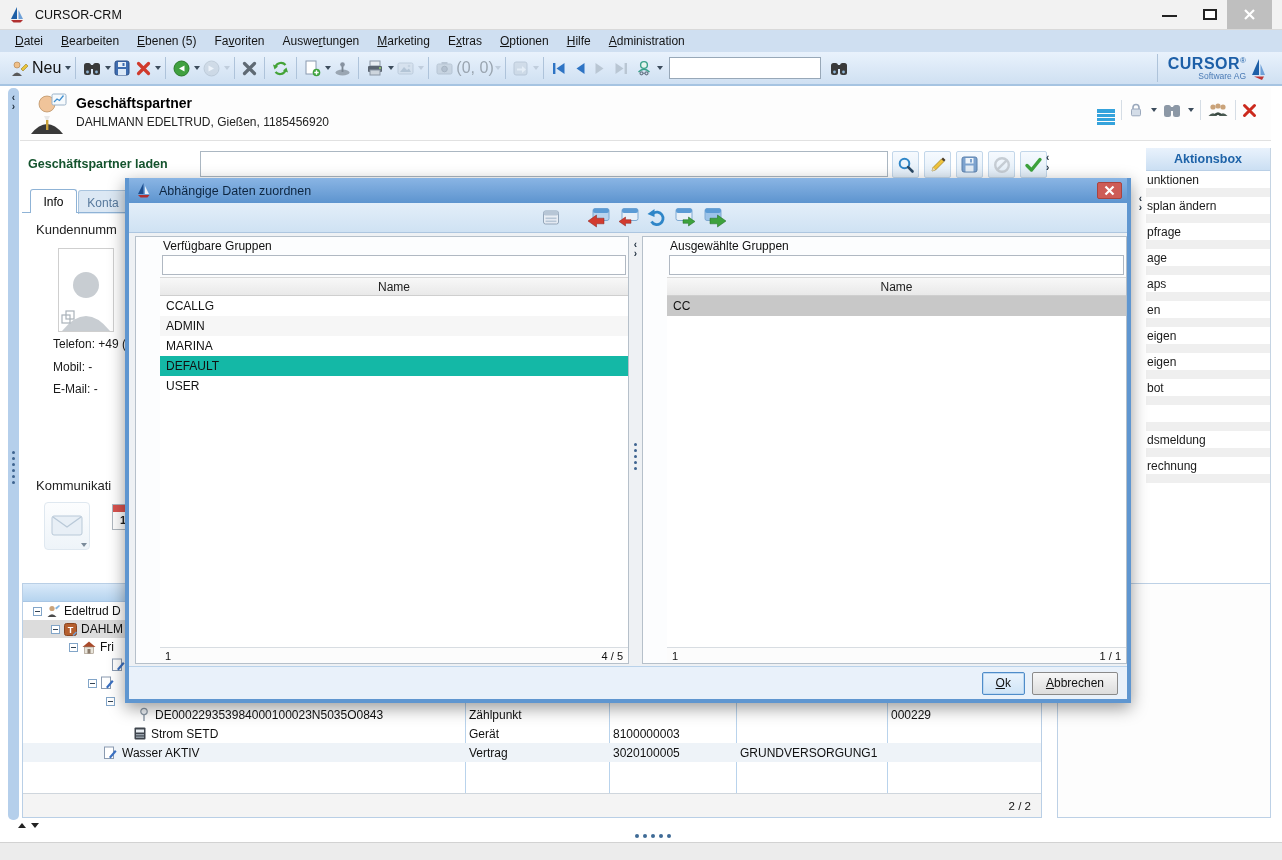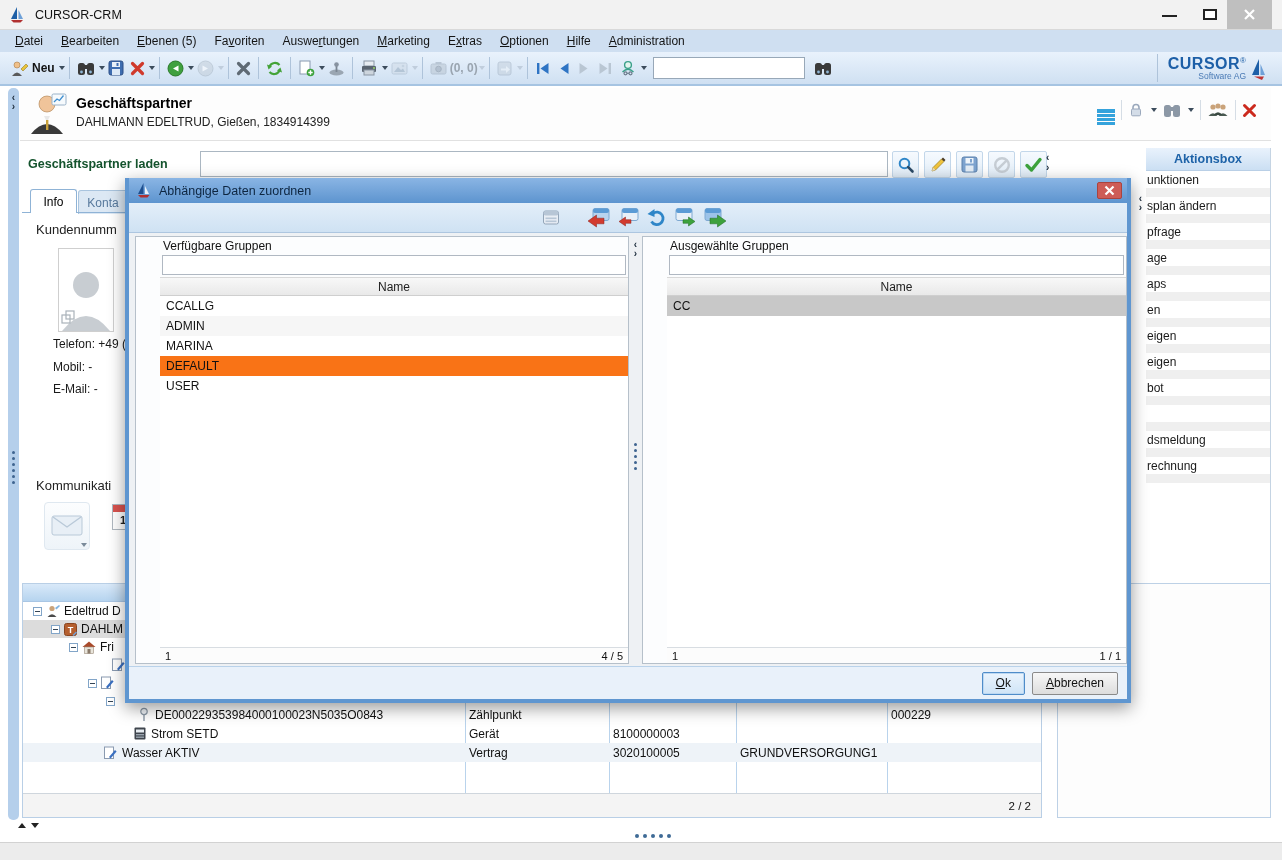--- a/index.html
+++ b/index.html
@@ -21,21 +21,21 @@
   .menubar { position:absolute; left:0; top:30px; width:1282px; height:22px;
     background:#cfdff1; display:flex; align-items:stretch; padding-left:6px; }
   .menu-item { display:flex; align-items:center; padding:0 9px; font-size:12px; color:#141414; }
   .u { text-decoration:underline; }
 
   
   .toolbar { position:absolute; left:0; top:52px; width:1282px; height:34px;
     background:linear-gradient(#e9f2fc,#cfe0f2); border-bottom:2px solid #a6c4e2;
     display:flex; align-items:center; padding:0 8px; }
   .tb-btn { display:flex; align-items:center; gap:3px; padding:0 3px; height:26px; flex:none; }
-  .tb-label { font-size:12px; color:#141414;font-weight:bold; }
+  .tb-label { font-size:16px; color:#141414; }
   .tb-sep { width:1px; height:22px; background:#aec3da; margin:0 4px; flex:none; }
   .caret { width:0; height:0; border-left:3.5px solid transparent; border-right:3.5px solid transparent;
     border-top:4px solid #3c4c5c; margin-left:1px; flex:none; }
   .caret.dis { border-top-color:#a3b2c1; }
   .tb-input { width:152px; height:22px; border:1px solid #98a8b8; background:#fff;
     padding:0 4px; font:12px "Liberation Sans",sans-serif; margin:0 6px; }
   .dis { opacity:.5; }
   .brand { margin-left:auto; display:flex; align-items:flex-end; gap:4px; padding-right:6px;
     border-left:1px solid #aec3da; padding-left:10px; height:28px; }
   .brand-txt { text-align:right; line-height:12px; }
@@ -142,21 +142,21 @@
     display:flex; flex-direction:column;padding-left:24px; }
   .plabel { height:17px; font-size:12px; color:#111; padding:2px 0 0 3px; flex:none; }
   .pfilter { height:20px; margin:1px 2px 2px 2px; border:1px solid #b0b8c2; background:#fff;
     font:12px "Liberation Sans",sans-serif; padding:0 4px; flex:none; }
   .phead { height:19px; background:linear-gradient(#f8f8f8,#e9e9e9); border-top:1px solid #d8d8d8;
     border-bottom:1px solid #cfcfcf; display:flex; align-items:center; justify-content:center;
     font-size:12px; color:#222; flex:none; }
   .plist { flex:1; background:#fff; overflow:hidden; }
   .grow { height:20px; display:flex; align-items:center; padding-left:6px; font-size:12px; color:#111; }
   .grow.alt { background:#f6f6f6; }
-  .grow.sel { background:#f97316; }
+  .grow.sel { background:#14b8a6; }
   .grow.sel2 { background:#c8c8c8; }
   .pstatus { height:16px; border-top:1px solid #d8dde2; background:#fcfcfc; font-size:11px; color:#111;
     display:flex; justify-content:space-between; align-items:center; padding:0 5px; flex:none; }
   .dsplit { position:absolute; left:500px; width:13px; top:3px; bottom:2px; }
   .dlg-buttons { position:absolute; left:0; right:0; bottom:0; height:33px; background:#e9f1fa;
     border-top:1px solid #b9d2ea; display:flex; align-items:center; justify-content:flex-end;
     gap:7px; padding-right:9px; }
   .dbtn { height:23px; padding:0 13px; display:flex; align-items:center; font-size:12px;
     color:#111; border-radius:2px; }
   .dbtn.ok { border:1px solid #4f8cc9; background:linear-gradient(#ebf4fd,#cfe4f7);
@@ -426,21 +426,21 @@
   <div class="hdr">
     <svg class="abs" style="left:8px;top:4px" width="40" height="44">
         <circle cx="19" cy="12" r="8" fill="#f0c49a" stroke="#b58a5a" stroke-width=".7"></circle>
         <path d="M3 42 Q19 22 35 42 Z" fill="#3a3a3a"></path>
         <path d="M16 24 l3 6 3 -6 Z" fill="#e8e8e8"></path>
         <rect x="18" y="28" width="2.4" height="10" fill="#caa23c"></rect>
         <rect x="24" y="2" width="14" height="11" rx="1.5" fill="#f6fafd" stroke="#9ab2c8"></rect>
         <path d="M26 10 l3 -3 2.5 1.5 4 -5" fill="none" stroke="#3f8fd0" stroke-width="1.3"></path>
       </svg>
     <div class="hdr-title">Geschäftspartner</div>
-    <div class="hdr-sub">DAHLMANN EDELTRUD, Gießen, 1834914399</div>
+    <div class="hdr-sub">DAHLMANN EDELTRUD, Gießen, 1185456920</div>
     <div class="hdr-icons">
       <div class="hicon hamburger">
           <div style="margin:0">
             <div></div>
             <div></div>
             <div></div>
             <div></div>
           </div>
         </div>
       <div style="width:1px;height:20px;background:#d5dde5"></div>

